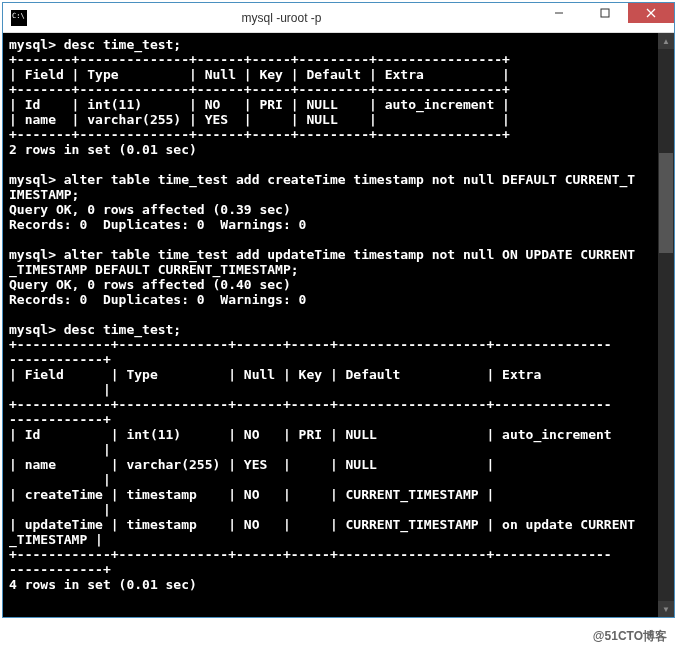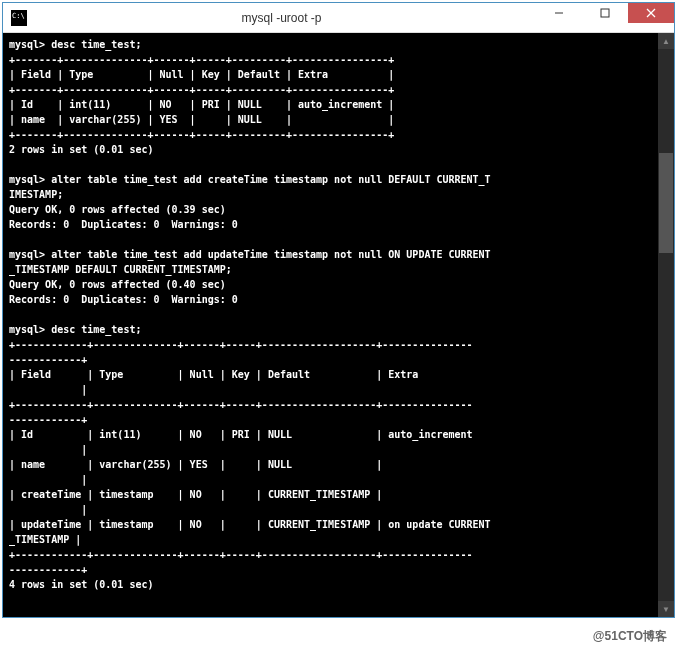--- a/index.html
+++ b/index.html
@@ -85,21 +85,21 @@
       flex: 1;
       background: #000;
       position: relative;
       display: flex;
     }
     .terminal-content {
       flex: 1;
       padding: 4px 6px;
       color: #fff;
       font-family: "Consolas", "NSimSun", "SimSun", monospace;
-      font-size: 10px;
+      font-size: 13px;
       line-height: 15px;
       white-space: pre;
       font-weight: bold;
       overflow: hidden;
     }
     .scrollbar {
       width: 16px;
       background: #2a2a2a;
       position: relative;
     }

